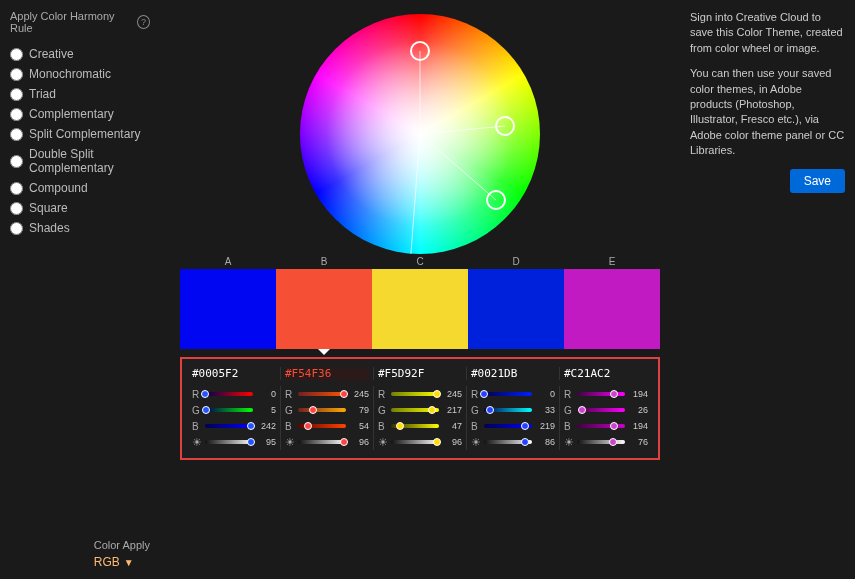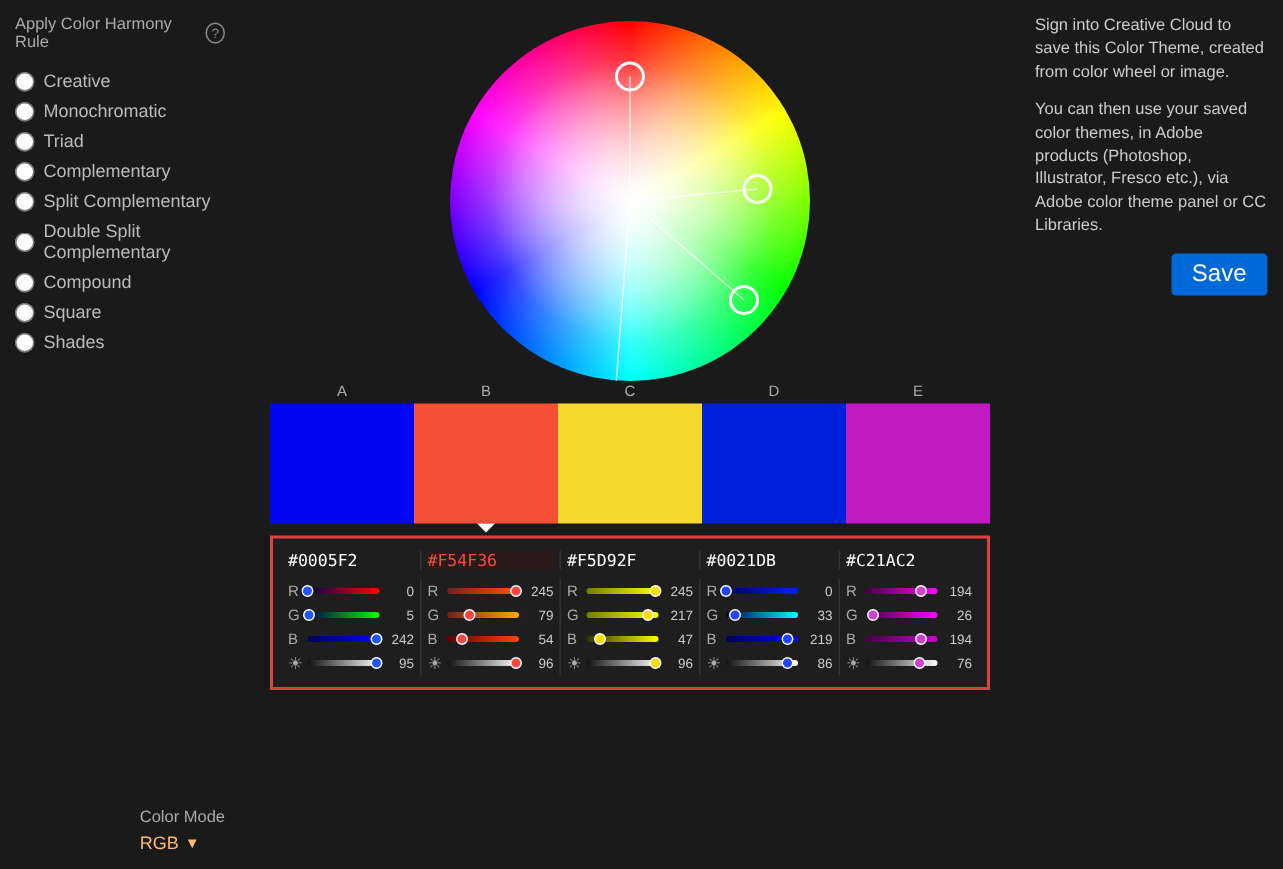--- a/index.html
+++ b/index.html
@@ -273,21 +273,21 @@
       line-height: 1.4;
       margin-bottom: 10px;
     }
 
     .save-btn {
       background: #0069d9;
       color: white;
       border: none;
       padding: 5px 14px;
       border-radius: 3px;
-      font-size: 16px;
+      font-size: 12px;
       cursor: pointer;
       display: block;
       margin-left: auto;
     }
   </style>
 </head>
 <body>
 
 <div class="left-panel">
   <div class="panel-title">
@@ -327,21 +327,21 @@
         <input type="radio" name="harmony" style="">
         <span>Square</span>
       </li>
       <li class="">
         <input type="radio" name="harmony" style="">
         <span>Shades</span>
       </li>
     </ul>
 
   <div class="color-mode-section">
-    <div class="color-mode-label">Color Mode</div>
+    <div class="color-mode-label">Color Apply</div>
     <div class="color-mode-select">
       <span>RGB</span>
       <span style="font-size:10px;">▼</span>
     </div>
   </div>
 </div>
 
 <div class="center-panel">
   <div class="color-wheel-container">
     <div class="color-wheel">

